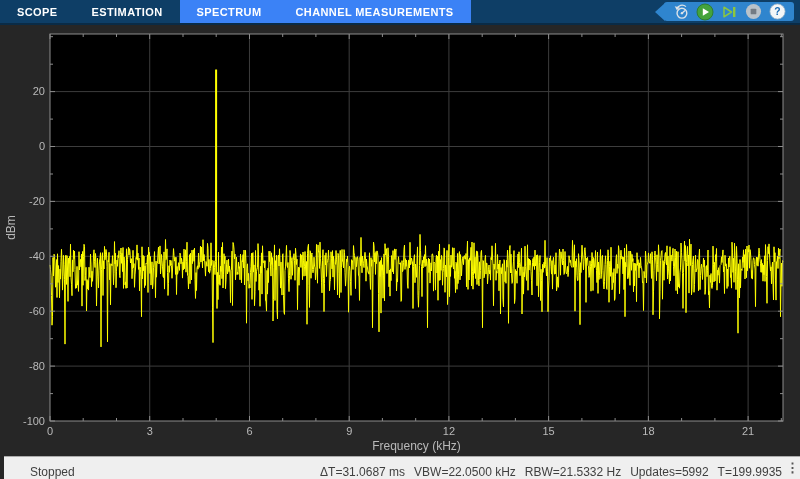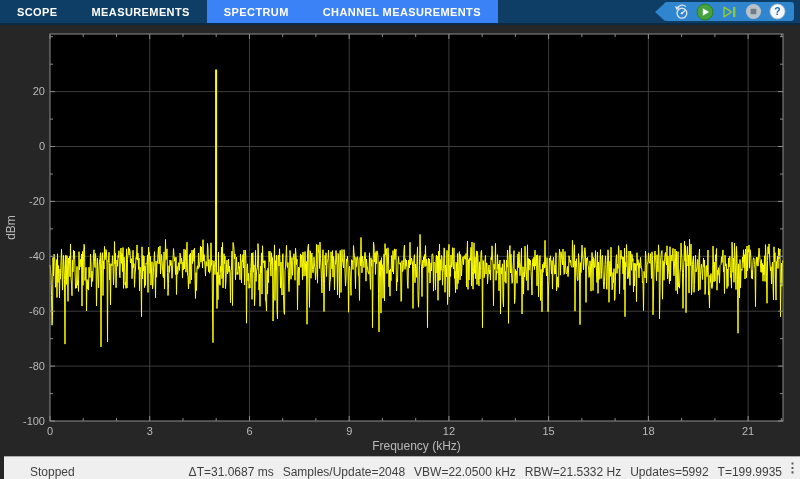--- a/index.html
+++ b/index.html
@@ -35,21 +35,21 @@
   .stats{margin-left:auto;margin-right:22px;display:flex;gap:9px;white-space:nowrap;}
   .overflow{position:absolute;right:5px;top:3px;color:#555;font-size:13px;font-weight:bold;}
 </style>
 </head>
 <body>
 
 <div class="window">
 
   <div class="toolbar">
     <div class="tab">SCOPE</div>
-    <div class="tab">MEASUREMENTS</div>
+    <div class="tab">ESTIMATION</div>
     <div class="contextual">
       <div class="tab">SPECTRUM</div>
       <div class="tab">CHANNEL MEASUREMENTS</div>
     </div>
 
     <div class="run-cluster">
       <div class="cluster-arrow"></div>
       <div class="cluster-body">
         <div class="tool-btn">
           <svg width="17" height="17" viewBox="0 0 16 16">
@@ -208,21 +208,20 @@
         </g>
         <text x="416.5" y="425" fill="#B9B9B9" font-family="Liberation Sans, sans-serif" font-size="12" text-anchor="middle">Frequency (kHz)</text>
         <text transform="translate(15 202.5) rotate(-90)" fill="#B9B9B9" font-family="Liberation Sans, sans-serif" font-size="12" text-anchor="middle">dBm</text>
       </svg>
   </div>
 
   <div class="statusbar">
     <span class="status-state">Stopped</span>
     <div class="stats">
       <span>ΔT=31.0687 ms</span>
-      <span>Samples/Update=2048</span>
       <span>VBW=22.0500 kHz</span>
       <span>RBW=21.5332 Hz</span>
       <span>Updates=5992</span>
       <span>T=199.9935</span>
     </div>
     <span class="overflow">⋮</span>
   </div>
 
 </div>
 

